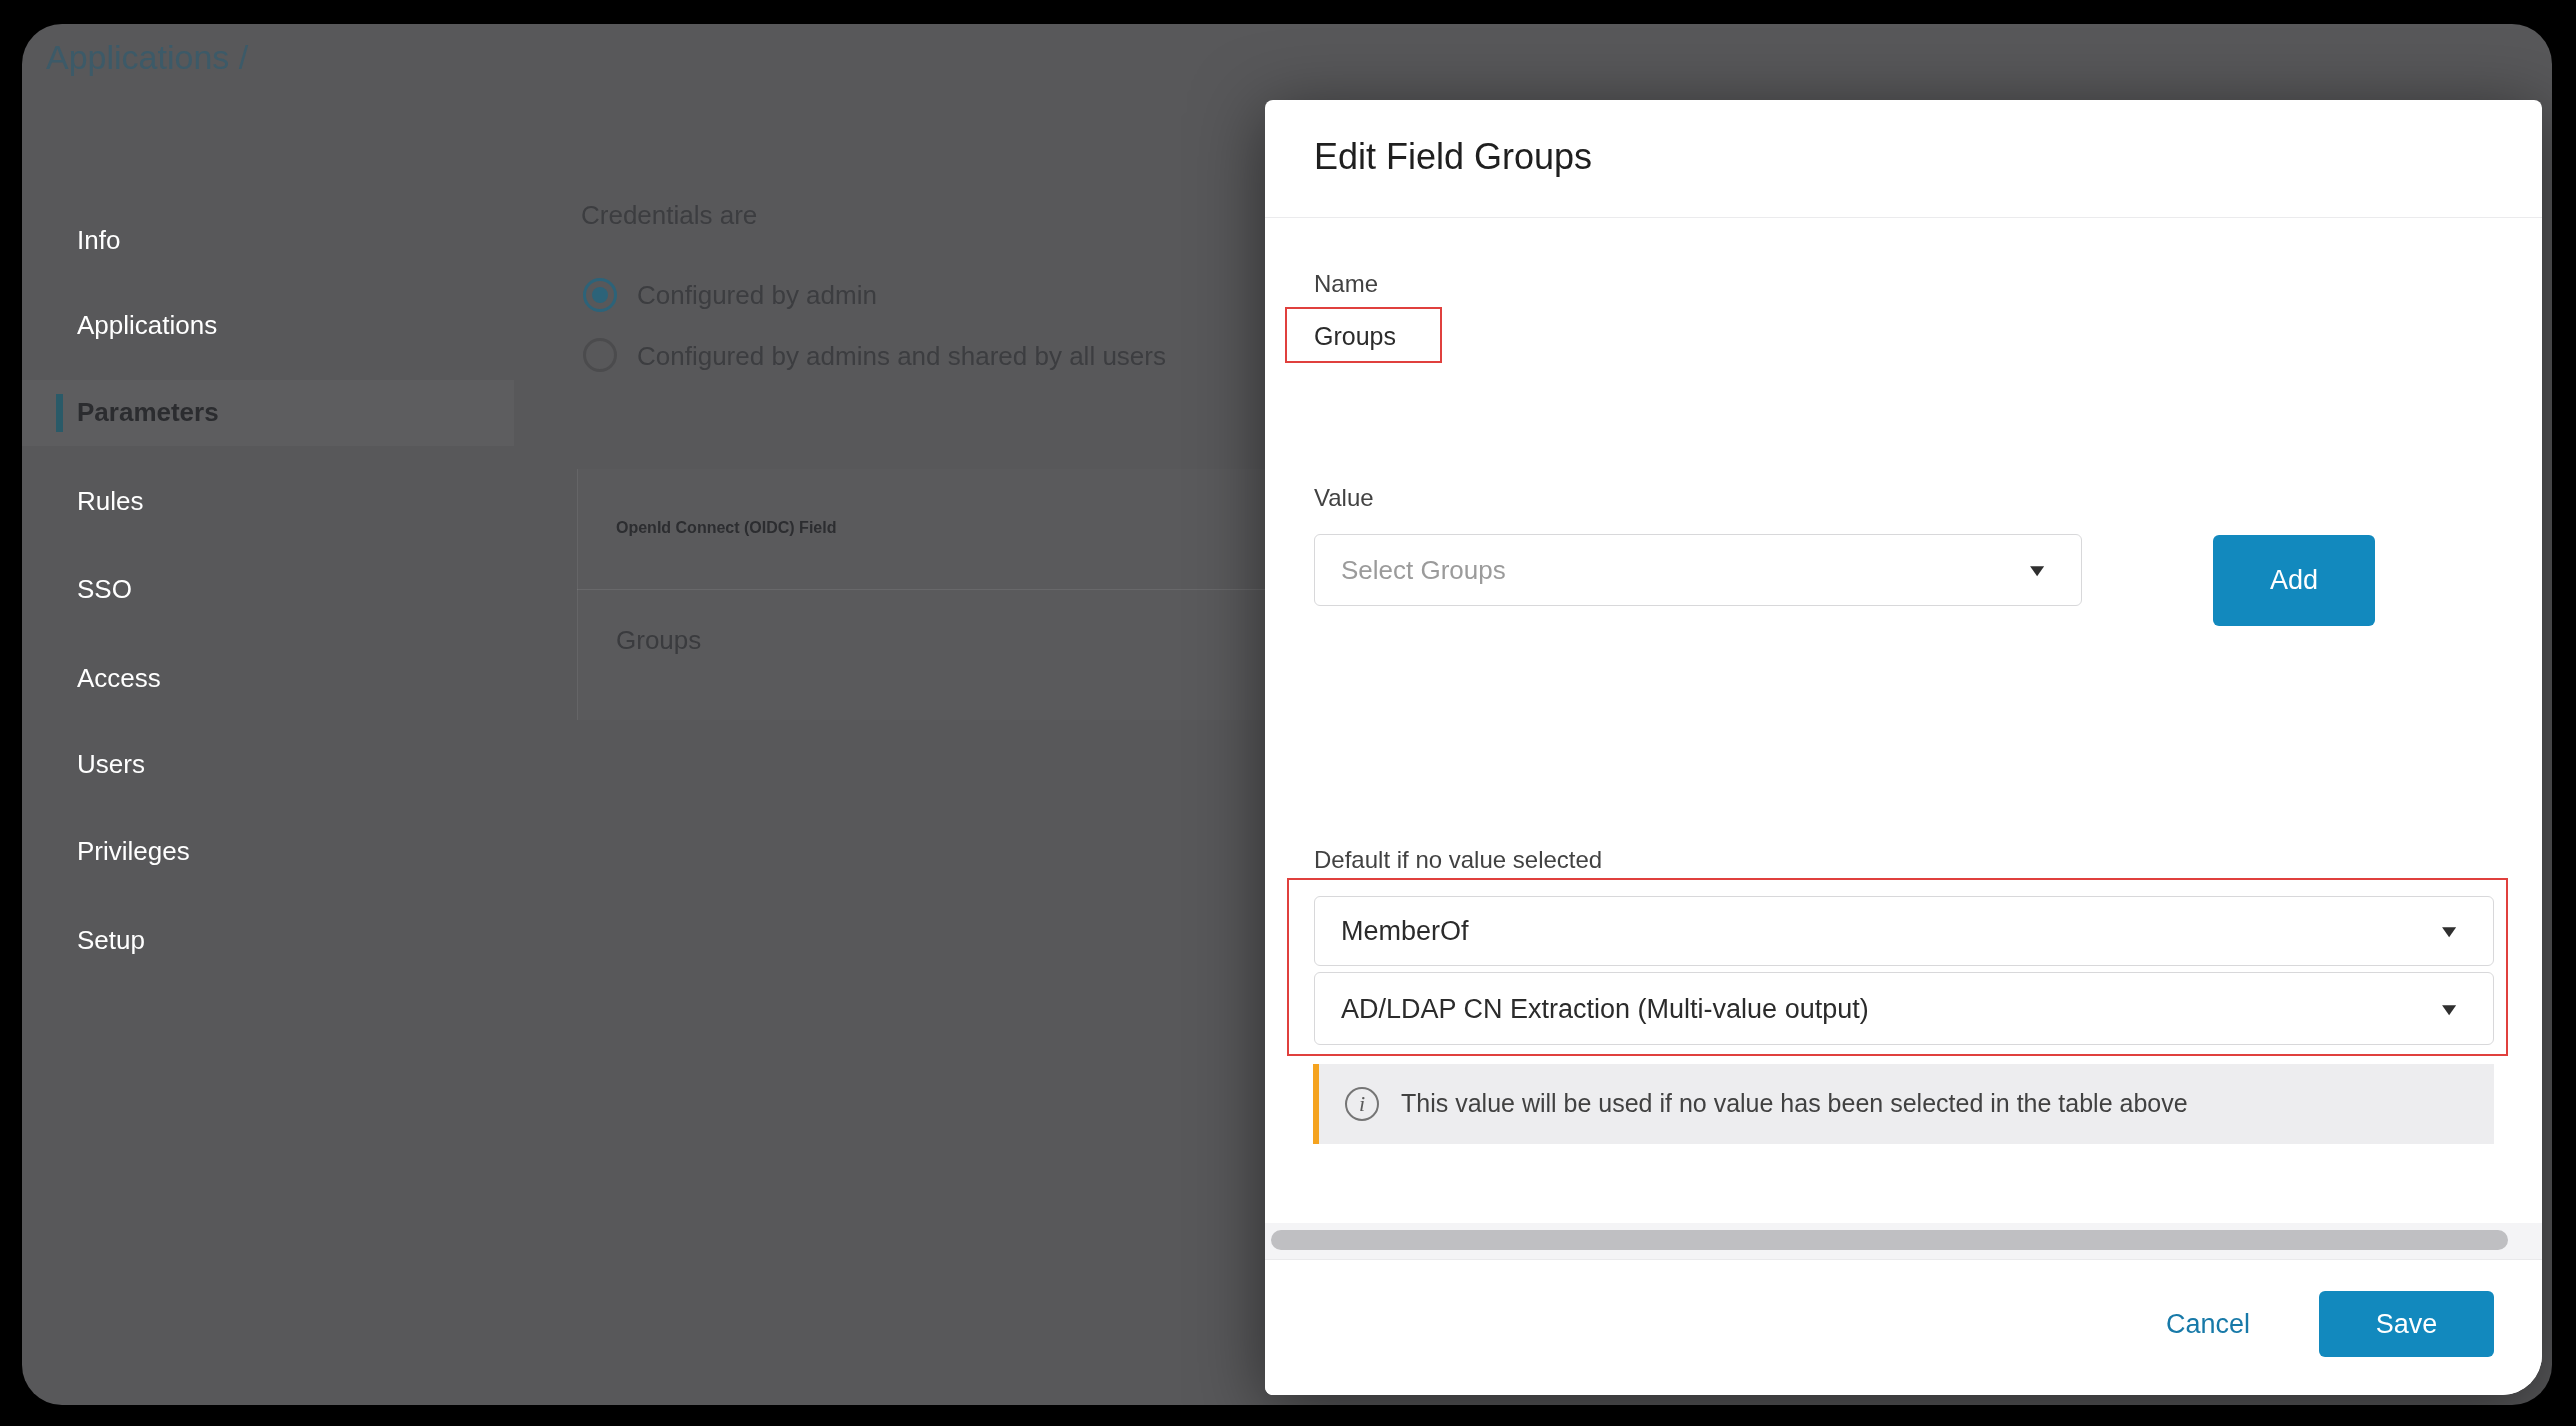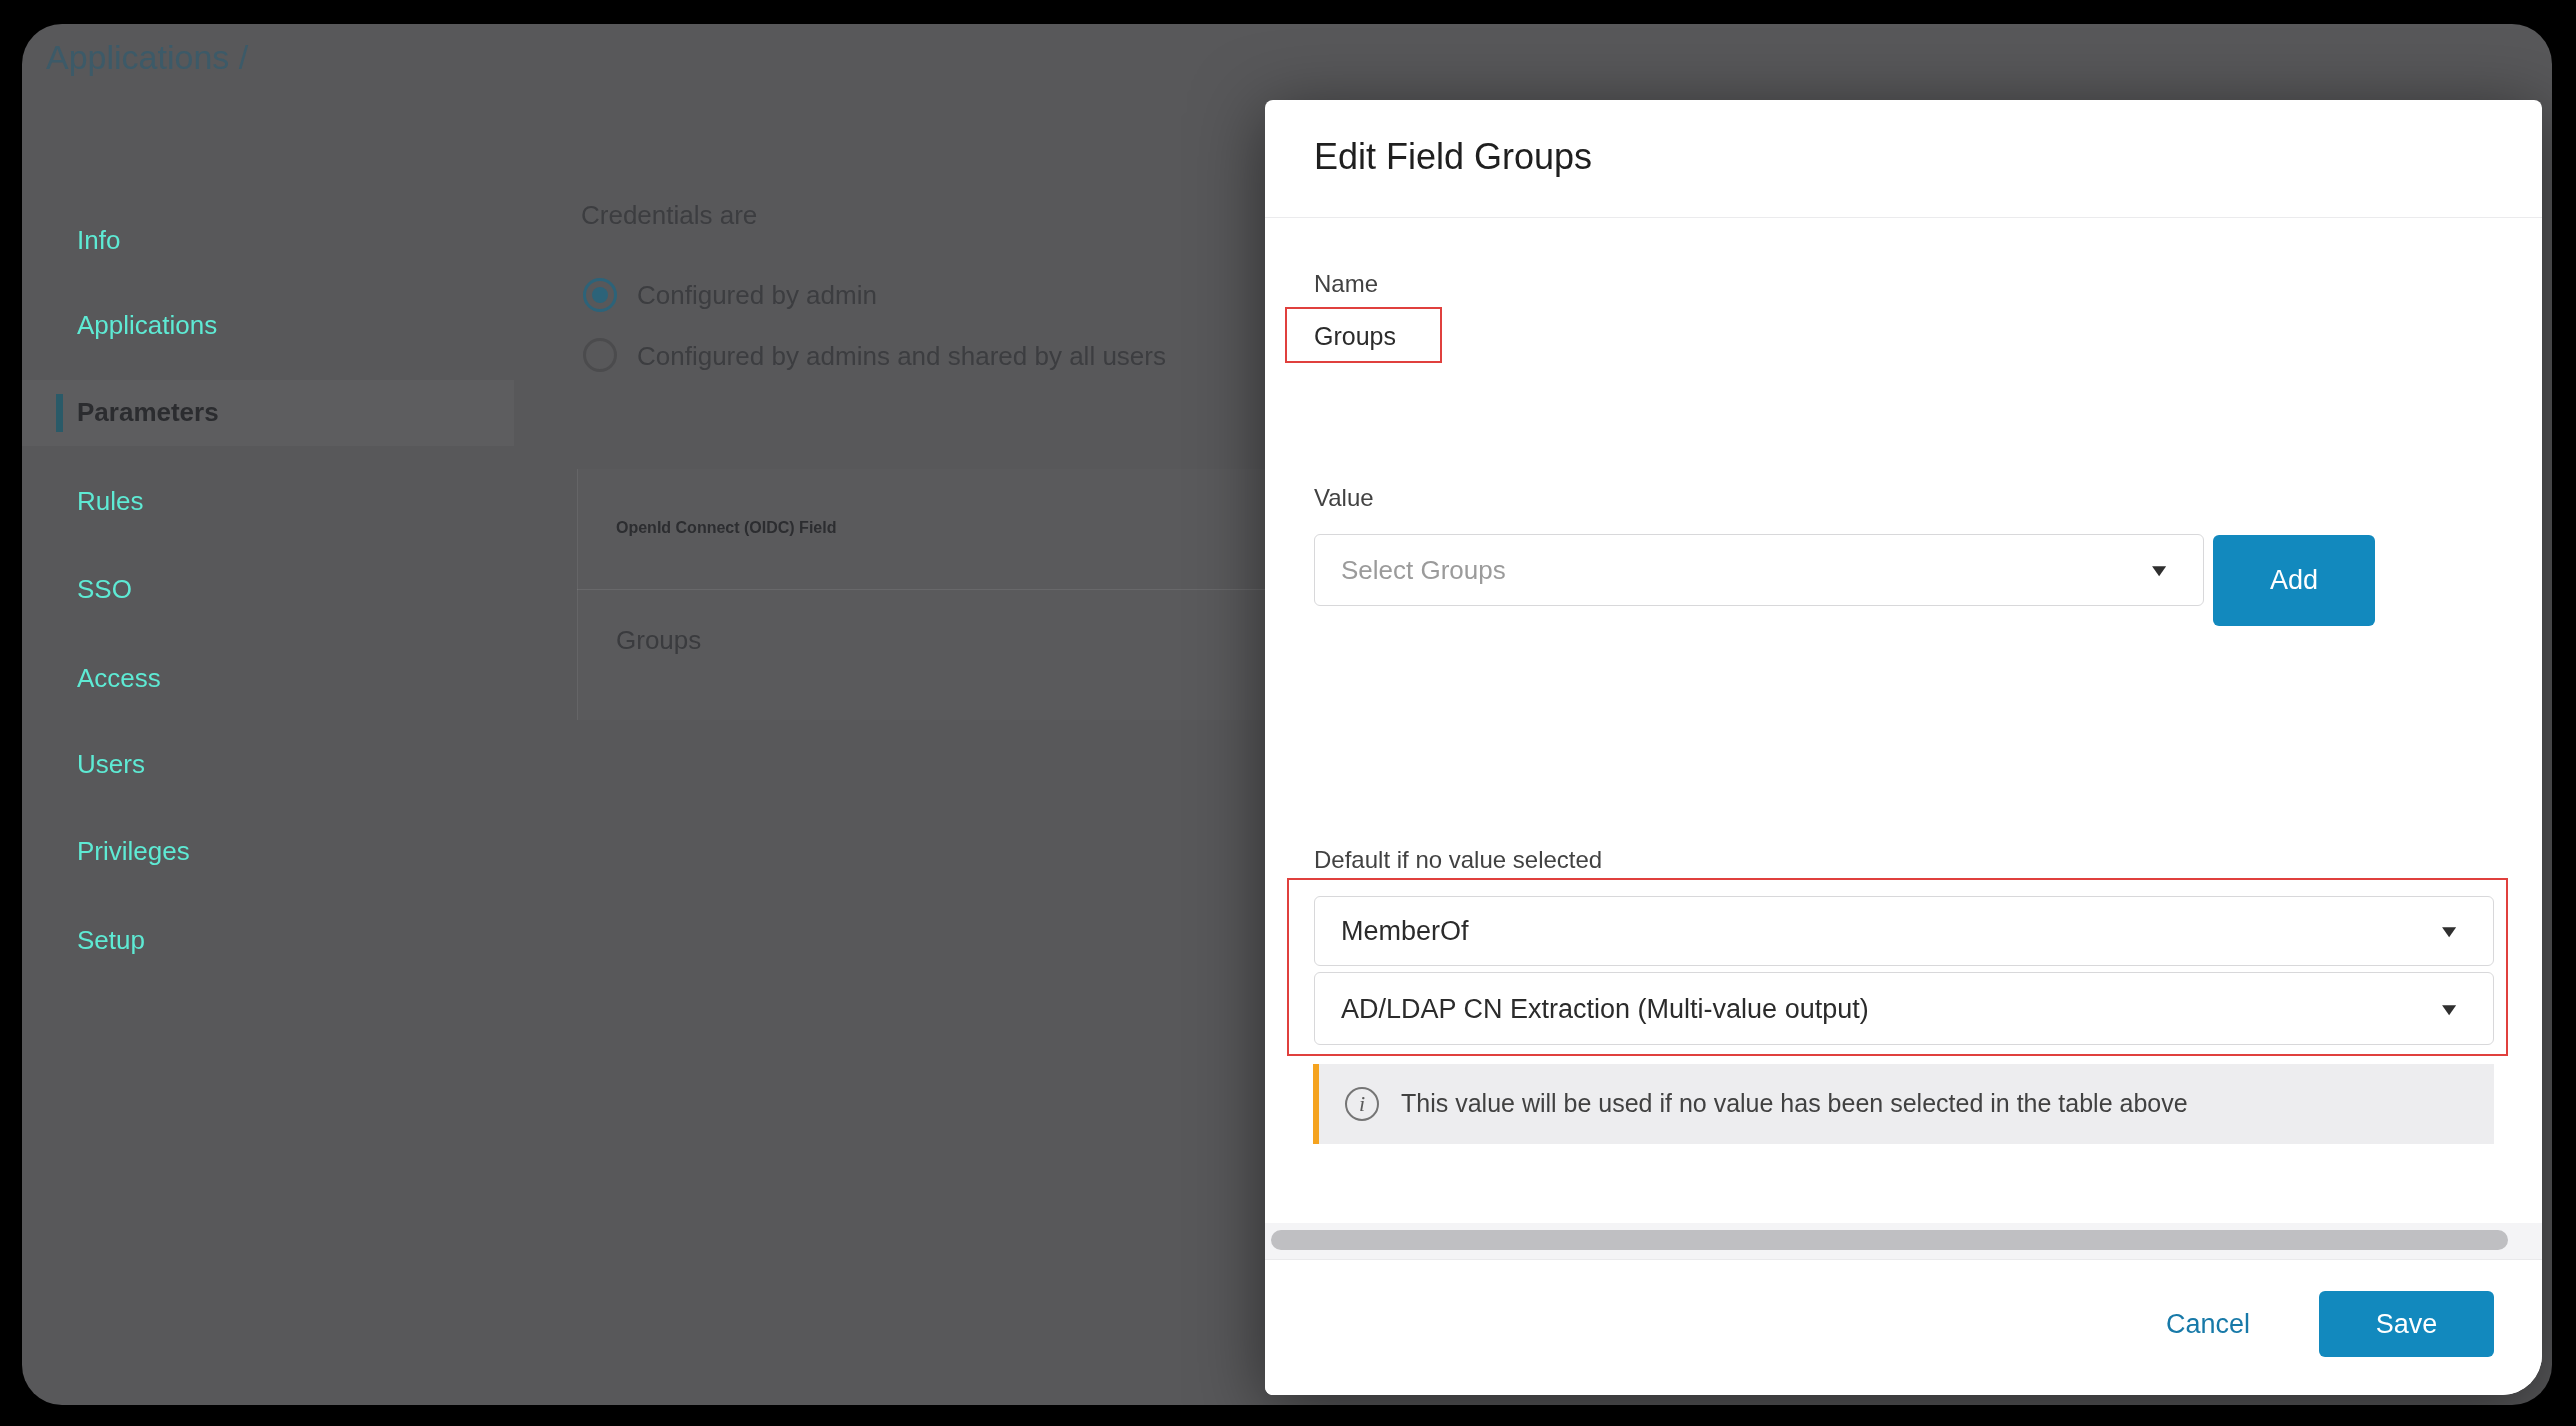--- a/index.html
+++ b/index.html
@@ -6,21 +6,21 @@
   html,body { background:#000; }
   body { font-family:"Liberation Sans", sans-serif; }
   .canvas { position:relative; width:2576px; height:1427px; background:#000; overflow:hidden; }
 
   
   .app-page { position:absolute; left:22px; top:24px; width:2530px; height:1381px;
               background:#58585a; border-radius:40px; overflow:hidden; }
   .breadcrumb { position:absolute; left:24px; top:14px; font-size:34px; color:#3c5a68; cursor:pointer; }
   .page-title { position:absolute; left:34px; top:56px; font-size:40px; font-weight:400; color:#292a2c; }
 
-  .side-item { position:absolute; left:55px; font-size:26px; color:#5eead4; height:34px; line-height:34px; cursor:pointer; }
+  .side-item { position:absolute; left:55px; font-size:26px; color:#ffffff; height:34px; line-height:34px; cursor:pointer; }
   .side-item.active { font-weight:700; color:#2b2c2f; }
   .active-row { position:absolute; left:0; top:356px; width:492px; height:66px; background:rgba(255,255,255,0.035); }
   .active-bar { position:absolute; left:34px; top:370px; width:7px; height:38px; background:#2a5a68; }
 
   .cred-label { position:absolute; left:559px; top:176px; font-size:26px; color:#3c3d40; }
   .radio { position:absolute; width:34px; height:34px; border-radius:50%; border:3px solid #2c6379; cursor:pointer; }
   .radio.on::after { content:""; position:absolute; left:6px; top:6px; width:16px; height:16px; border-radius:50%; background:#2c6379; }
   .radio.off { border-color:#4b4b4d; }
   .radio-label { position:absolute; font-size:26px; color:#3c3d40; }
 
@@ -112,21 +112,21 @@
   <div class="modal">
     <div class="modal-title">Edit Field Groups</div>
     <div class="modal-header-divider"></div>
 
     <div class="field-label" style="left:49px; top:170px">Name</div>
     <div class="name-box">
       <span>Groups</span>
     </div>
 
     <div class="field-label" style="left:49px; top:384px">Value</div>
-    <div class="select" style="left:49px; top:434px; width:890px; height:72px">
+    <div class="select" style="left:49px; top:434px; width:768px; height:72px">
       <span class="sel-text placeholder">Select Groups</span>
       <span class="caret">▼</span>
     </div>
     <button class="btn-blue" style="left:948px; top:435px; width:162px; height:91px">Add</button>
 
 
     <div class="field-label" style="left:49px; top:746px">Default if no value selected</div>
     <div class="red-group"></div>
     <div class="select" style="left:49px; top:796px; width:1180px; height:70px">
       <span class="sel-text">MemberOf</span>

